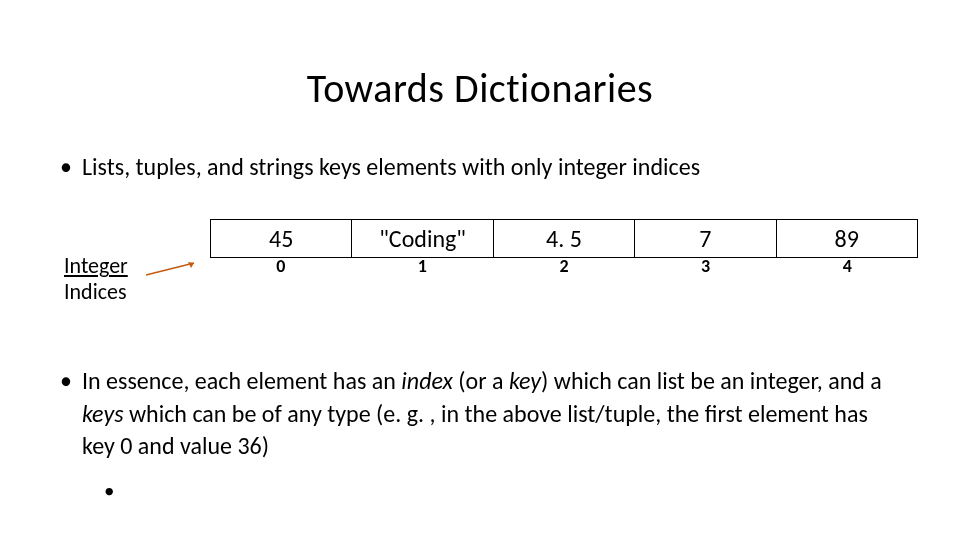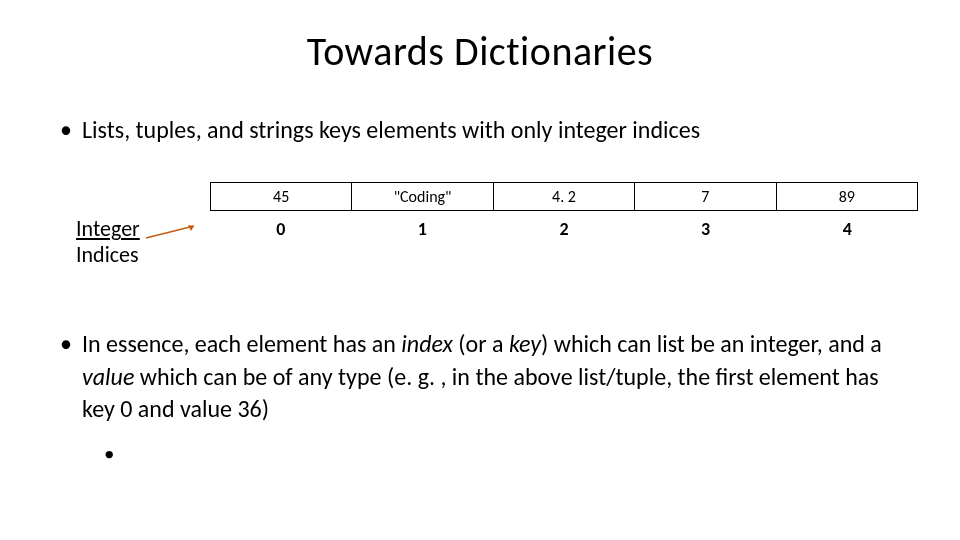--- a/index.html
+++ b/index.html
@@ -1,33 +1,33 @@
 <!DOCTYPE html>
 <html><head>
 <meta charset="utf-8">
 <style>
   * { box-sizing: border-box; margin: 0; padding: 0; }
   html, body { width: 960px; height: 540px; font-family: Calibri, "Segoe UI", Arial, sans-serif; color: #000; background: #fff; }
   .slide { width: 960px; height: 540px; position: relative; padding: 0; }
-  .title { font-size: 40px; font-weight: 400; text-align: center; padding-top: 27px; letter-spacing: 0.5px; }
+  .title { font-size: 40px; font-weight: 400; text-align: center; padding-top: 64px; letter-spacing: 0.5px; }
   .body { padding: 38px 60px 0 60px; }
   .bullet-row { display: flex; align-items: flex-start; font-size: 24px; line-height: 1.35; }
   .bullet-row .dot { width: 22px; flex: 0 0 22px; }
   .bullet-row .txt { flex: 1; }
   .u { }
   .i { font-style: italic; }
 
   .table-area { position: relative; margin-top: 36px; height: 90px; }
-  .label-box { position: absolute; left: 16px; top: 34px; font-size: 22px; line-height: 1.15; }
+  .label-box { position: absolute; left: 4px; top: 34px; font-size: 22px; line-height: 1.15; }
   .label-box .lbl-u { text-decoration: underline; }
   .arrow { position: absolute; left: 84px; top: 40px; width: 62px; height: 18px; }
   .arrow svg { width: 100%; height: 100%; display: block; }
 
   table.arr { position: absolute; left: 150px; top: 0; border-collapse: collapse; width: 708px; table-layout: fixed; }
-  table.arr td { border: 1.5px solid #000; text-align: center; font-size: 16px; padding: 4px 0; font-weight: 400; height: 28px; }
+  table.arr td { border: 1.5px solid #000; text-align: center; font-size: 24px; padding: 4px 0; font-weight: 400; height: 28px; }
   table.idx { position: absolute; left: 150px; top: 34px; border-collapse: collapse; width: 708px; table-layout: fixed; }
   table.idx td { text-align: center; font-size: 18px; font-weight: 700; padding: 2px 0; }
 
   .para2 { margin-top: 56px; }
   .sub-bullet { margin-top: 14px; padding-left: 44px; display: flex; font-size: 21px; line-height: 1.35; }
   .sub-bullet .dot { width: 20px; flex: 0 0 20px; }
 </style>
 </head>
 <body>
 
@@ -53,21 +53,21 @@
         <svg viewBox="0 0 62 18">
           <line x1="2" y1="16" x2="50" y2="4" stroke="#c55a11" stroke-width="1.5"></line>
           <polygon points="50,4 44,3 47,9" fill="#c55a11"></polygon>
         </svg>
       </div>
       <table class="arr">
         <tbody>
             <tr>
           <td>45</td>
           <td>"Coding"</td>
-          <td>4. 2</td>
+          <td>4. 5</td>
           <td>7</td>
           <td>89</td>
         </tr>
       </tbody>
         </table>
       <table class="idx">
         <tbody>
             <tr>
           <td>0</td>
           <td>1</td>
@@ -75,21 +75,21 @@
           <td>3</td>
           <td>4</td>
         </tr>
       </tbody>
         </table>
     </div>
 
     <div class="bullet-row para2">
       <div class="dot">•</div>
       <div class="txt">
-        <span>In essence, each element has an </span><span class="i">index</span><span> (or a </span><span class="i u">key</span><span>) which can list be an integer, and a </span><span class="i u">value</span><span> which can be of any type (e. g. , in the above list/tuple, the first element has key 0 and value 36)</span>
+        <span>In essence, each element has an </span><span class="i">index</span><span> (or a </span><span class="i u">key</span><span>) which can list be an integer, and a </span><span class="i u">keys</span><span> which can be of any type (e. g. , in the above list/tuple, the first element has key 0 and value 36)</span>
       </div>
     </div>
 
     <div class="sub-bullet">
       <div class="dot">•</div>
     </div>
 
   </div>
 </div>
 

